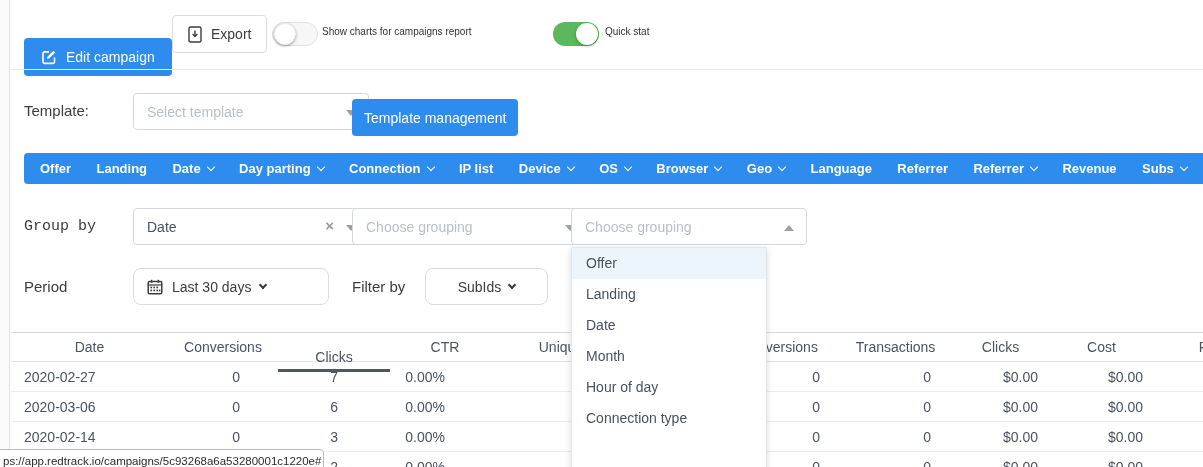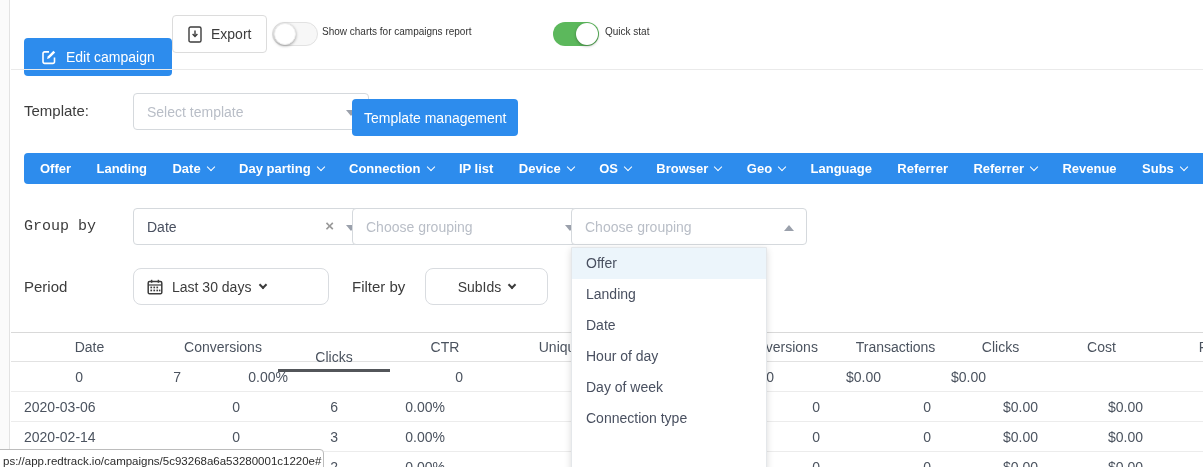--- a/index.html
+++ b/index.html
@@ -240,20 +240,21 @@
         <div class="th" style="width: 110px;">CTR</div>
         <div class="th" style="width: 160px;">Unique clicks</div>
         <div class="th" style="width: 60px;"></div>
         <div class="th" style="width: 118px;">Conversions</div>
         <div class="th" style="width: 115px;">Transactions</div>
         <div class="th" style="width: 95px;">Clicks</div>
         <div class="th" style="width: 107px;">Cost</div>
         <div class="th" style="width: 120px;">Profit</div>
       </div>
       <div class="trow">
+        <div class="td c-date" style="width: 157px;">2020-02-27</div>
         <div class="td" style="width: 110px; padding-right: 38px;">0</div>
         <div class="td" style="width: 112px; padding-right: 52px;">7</div>
         <div class="td" style="width: 110px; padding-right: 55px;">0.00%</div>
         <div class="td" style="width: 160px; padding-right: 40px;">0</div>
         <div class="td" style="width: 60px;"></div>
         <div class="td" style="width: 118px; padding-right: 18px;">0</div>
         <div class="td" style="width: 115px; padding-right: 22px;">0</div>
         <div class="td" style="width: 95px; padding-right: 10px;">$0.00</div>
         <div class="td" style="width: 107px; padding-right: 12px;">$0.00</div>
         <div class="td" style="width: 120px; padding-right: 15px;"></div>
@@ -296,22 +297,22 @@
         <div class="td" style="width: 95px; padding-right: 10px;">$0.00</div>
         <div class="td" style="width: 107px; padding-right: 12px;">$0.00</div>
         <div class="td" style="width: 120px; padding-right: 15px;"></div>
       </div>
     </div>
 
   <div class="dropdown">
       <div class="dd-item active">Offer</div>
       <div class="dd-item">Landing</div>
       <div class="dd-item">Date</div>
+      <div class="dd-item">Month</div>
       <div class="dd-item">Hour of day</div>
-      <div class="dd-item">Day of week</div>
       <div class="dd-item">Connection type</div>
     </div>
 
   <div class="statusbar">
     <span>ps://app.redtrack.io/campaigns/5c93268a6a53280001c1220e#</span>
   </div>
 
 </div>
 
 </body></html>

